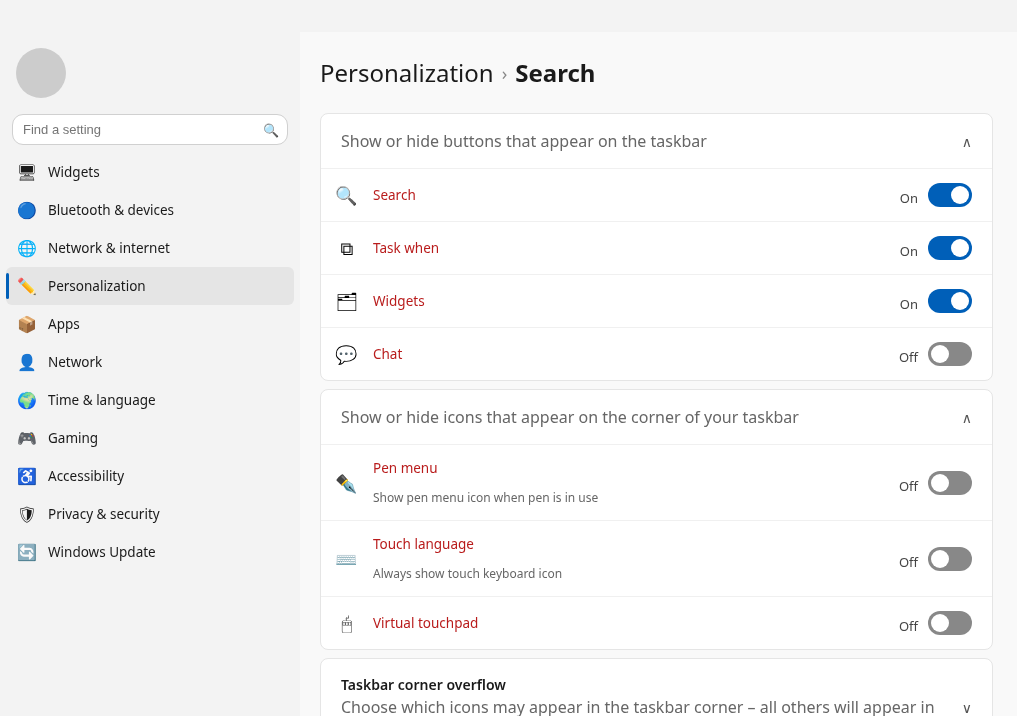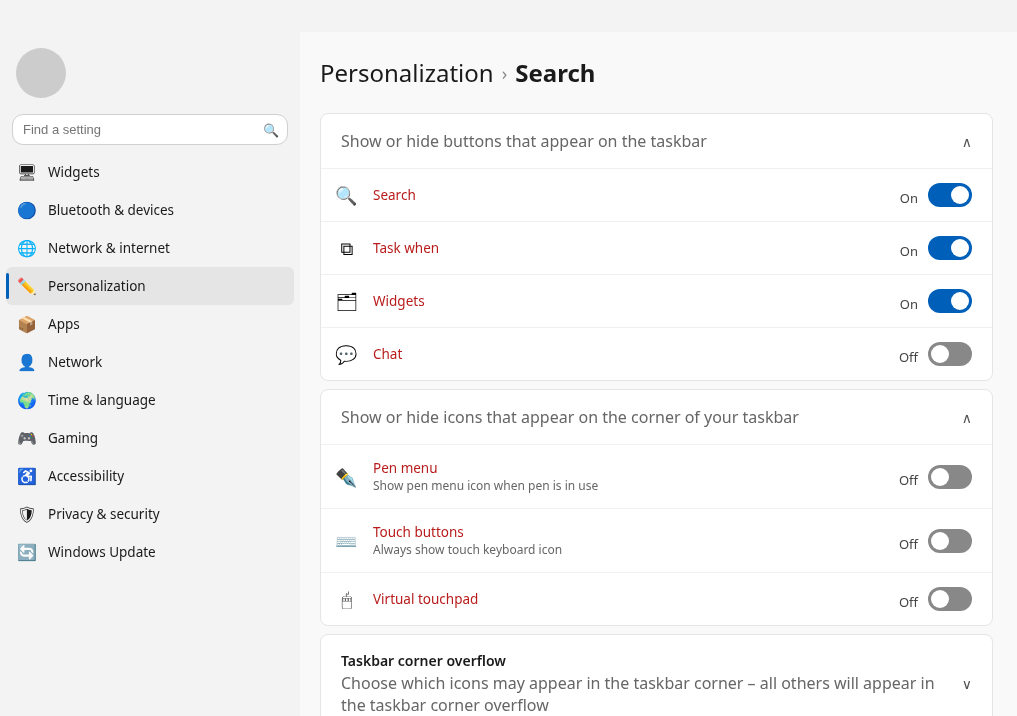--- a/index.html
+++ b/index.html
@@ -229,20 +229,21 @@
       margin-left: -38px;
     }
     .row-text-wrap {}
     .row-title {
       font-size: 13.5px;
       color: #b91c1c;
     }
     .row-desc {
       font-size: 12px;
       color: #666;
+      margin-top: 12px;
     }
 
     .row-right {
       display: flex;
       align-items: flex-end;
       gap: 10px;
     }
     .toggle-label {
       font-size: 13px;
       color: #444;
@@ -465,21 +466,21 @@
               <div class="toggle-thumb"></div>
             </div>
           </div>
         </div>
       </div>
 
       <div class="settings-row">
         <div class="row-left">
           <span class="row-icon">⌨️</span>
           <div class="row-text-wrap">
-            <div class="row-title">Touch buttons</div>
+            <div class="row-title">Touch language</div>
             <div class="row-desc">Always show touch keyboard icon</div>
           </div>
         </div>
         <div class="row-right">
           <span class="toggle-label">Off</span>
           <div class="toggle">
             <div class="toggle-track ">
               <div class="toggle-thumb"></div>
             </div>
           </div>

